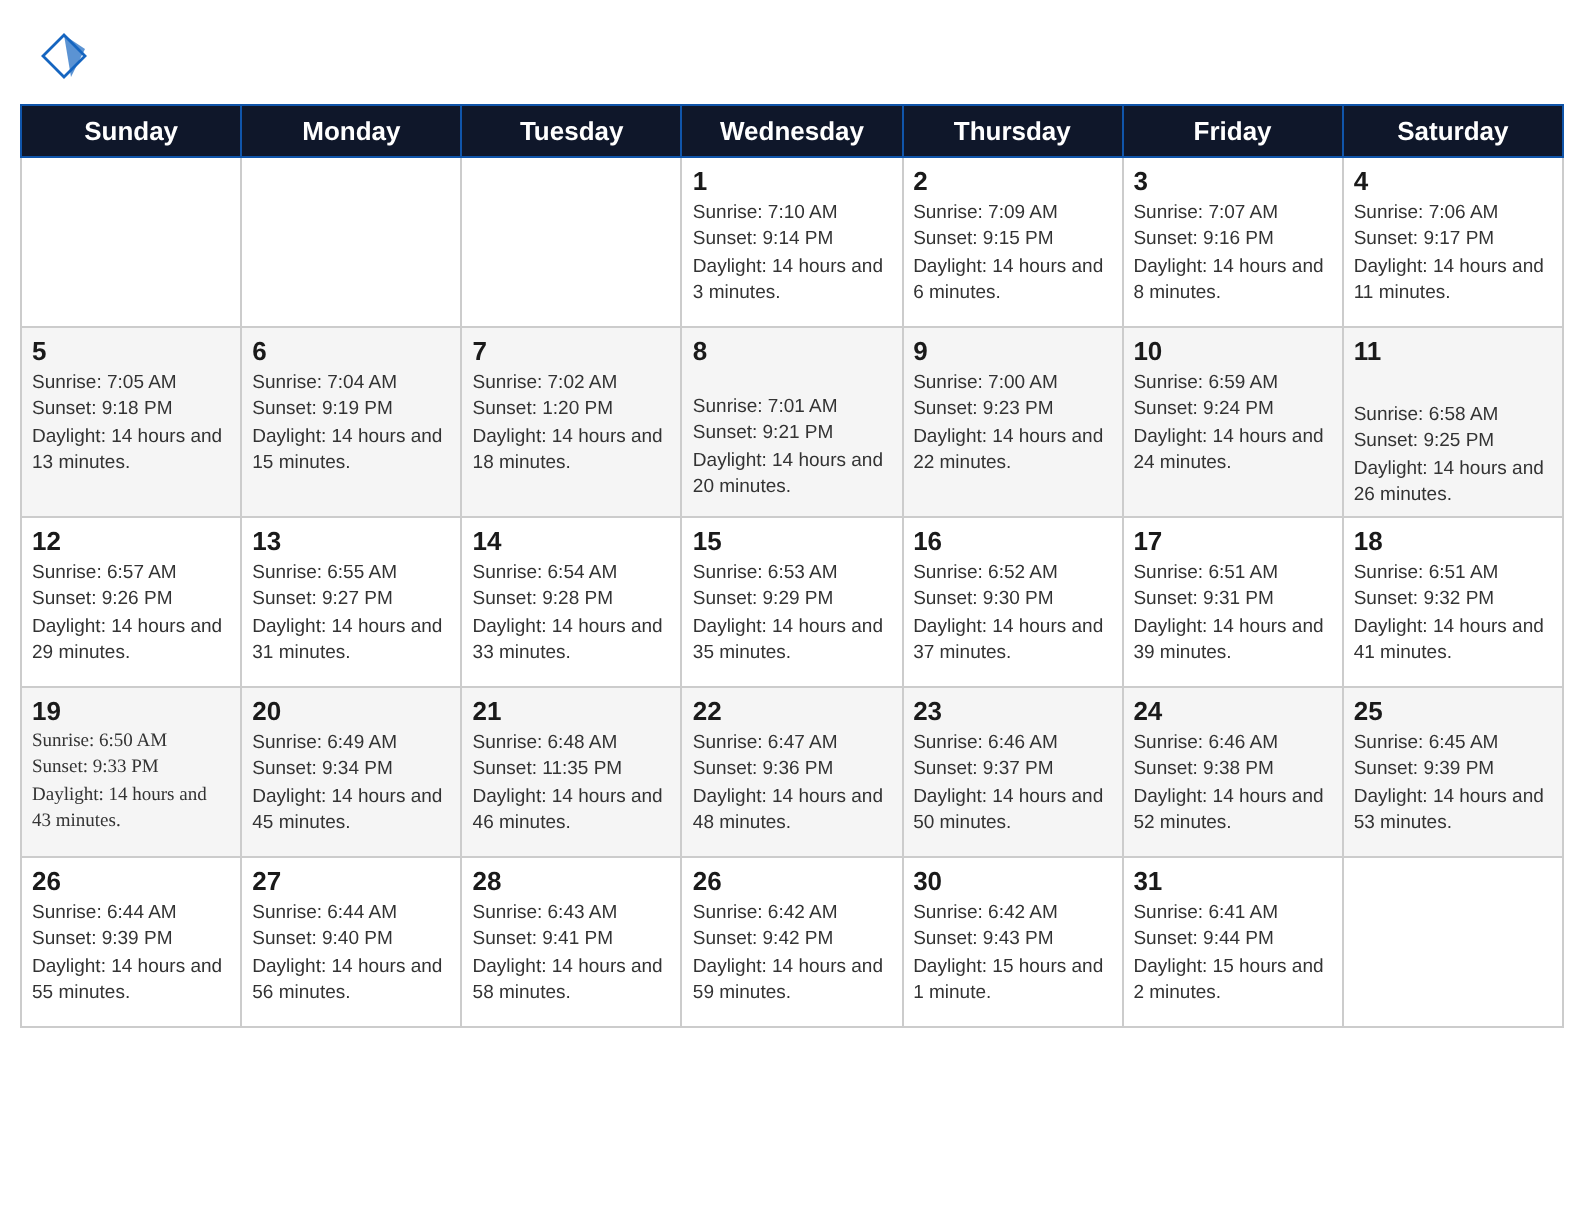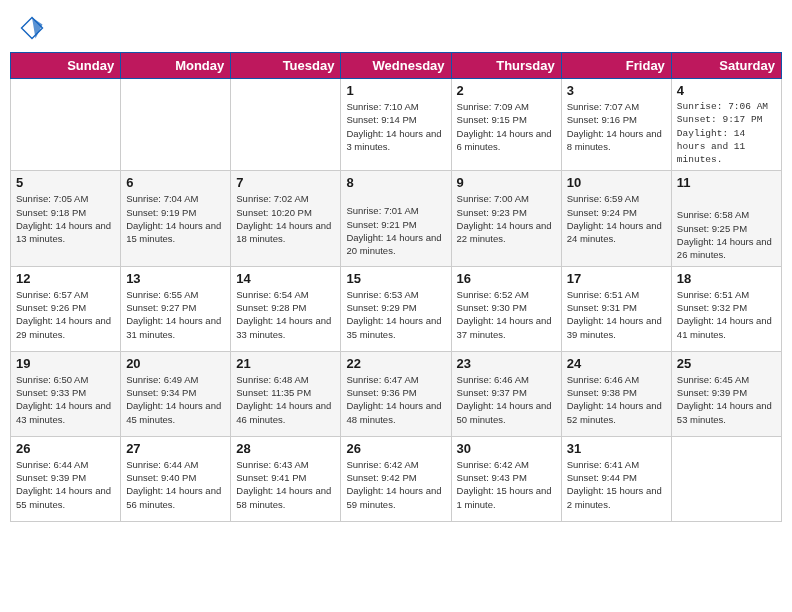--- a/index.html
+++ b/index.html
@@ -52,23 +52,23 @@
     .location {
       font-size: 14px;
       color: #555;
     }
     .calendar {
       width: 100%;
       border-collapse: collapse;
       border: 1px solid #ccc;
     }
     .calendar th {
-      background-color: #be185d;
+      background-color: #0f172a;
       color: #fff;
-      text-align: right;
+      text-align: center;
       padding: 5px 6px;
       font-size: 13px;
       font-weight: bold;
       border: 1px solid #1055aa;
     }
     .calendar td {
       border: 1px solid #ccc;
       vertical-align: top;
       padding: 4px 5px;
       width: calc(100% / 7);
@@ -143,42 +143,42 @@
 Daylight: 14 hours and 6 minutes.</div>
         </td>
         <td>
           <div class="day-num">3</div>
           <div class="day-info" style="white-space: pre-line;">Sunrise: 7:07 AM
 Sunset: 9:16 PM
 Daylight: 14 hours and 8 minutes.</div>
         </td>
         <td>
           <div class="day-num">4</div>
-          <div class="day-info" style="white-space: pre-line; font-family: Liberation Mono, monospace;">Sunrise: 7:06 AM
+          <div class="day-info" style="white-space: pre-line;">Sunrise: 7:06 AM
 Sunset: 9:17 PM
 Daylight: 14 hours and 11 minutes.</div>
         </td>
       </tr>
       <tr>
         <td>
           <div class="day-num">5</div>
           <div class="day-info" style="white-space: pre-line;">Sunrise: 7:05 AM
 Sunset: 9:18 PM
 Daylight: 14 hours and 13 minutes.</div>
         </td>
         <td>
           <div class="day-num">6</div>
           <div class="day-info" style="white-space: pre-line;">Sunrise: 7:04 AM
 Sunset: 9:19 PM
 Daylight: 14 hours and 15 minutes.</div>
         </td>
         <td>
           <div class="day-num">7</div>
           <div class="day-info" style="white-space: pre-line;">Sunrise: 7:02 AM
-Sunset: 10:20 PM
+Sunset: 1:20 PM
 Daylight: 14 hours and 18 minutes.</div>
         </td>
         <td>
           <div class="day-num">8</div>
           <div class="day-info" style="white-space: pre-line; margin-top: 14px;">Sunrise: 7:01 AM
 Sunset: 9:21 PM
 Daylight: 14 hours and 20 minutes.</div>
         </td>
         <td>
           <div class="day-num">9</div>
@@ -239,21 +239,21 @@
         <td>
           <div class="day-num">18</div>
           <div class="day-info" style="white-space: pre-line;">Sunrise: 6:51 AM
 Sunset: 9:32 PM
 Daylight: 14 hours and 41 minutes.</div>
         </td>
       </tr>
       <tr>
         <td>
           <div class="day-num">19</div>
-          <div class="day-info" style="white-space: pre-line;">Sunrise: 6:50 AM
+          <div class="day-info" style="white-space: pre-line; font-family: Liberation Serif, serif;">Sunrise: 6:50 AM
 Sunset: 9:33 PM
 Daylight: 14 hours and 43 minutes.</div>
         </td>
         <td>
           <div class="day-num">20</div>
           <div class="day-info" style="white-space: pre-line;">Sunrise: 6:49 AM
 Sunset: 9:34 PM
 Daylight: 14 hours and 45 minutes.</div>
         </td>
         <td>

